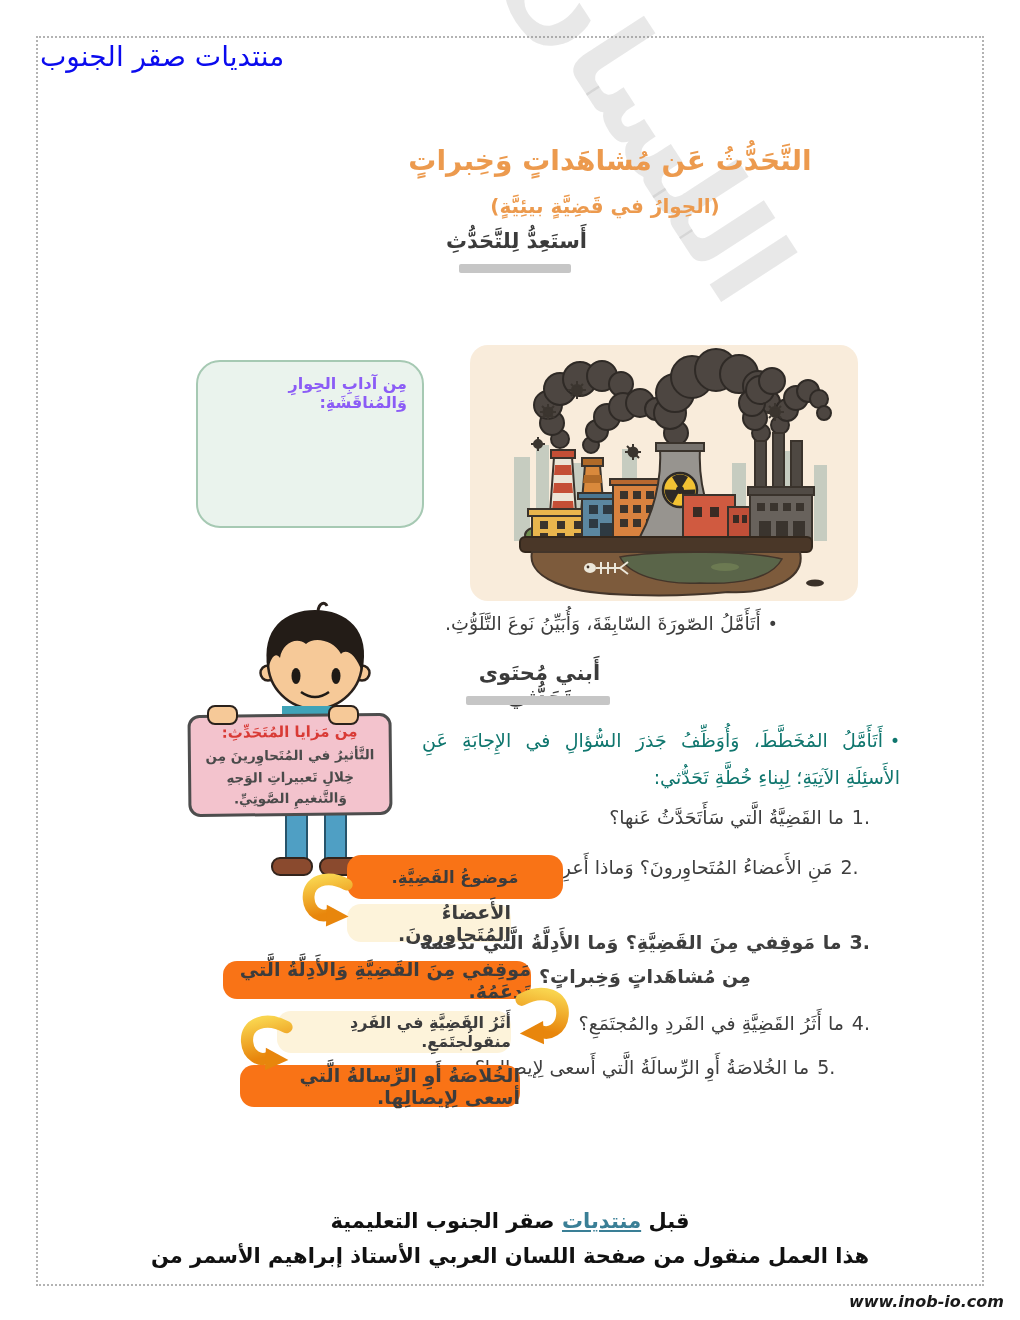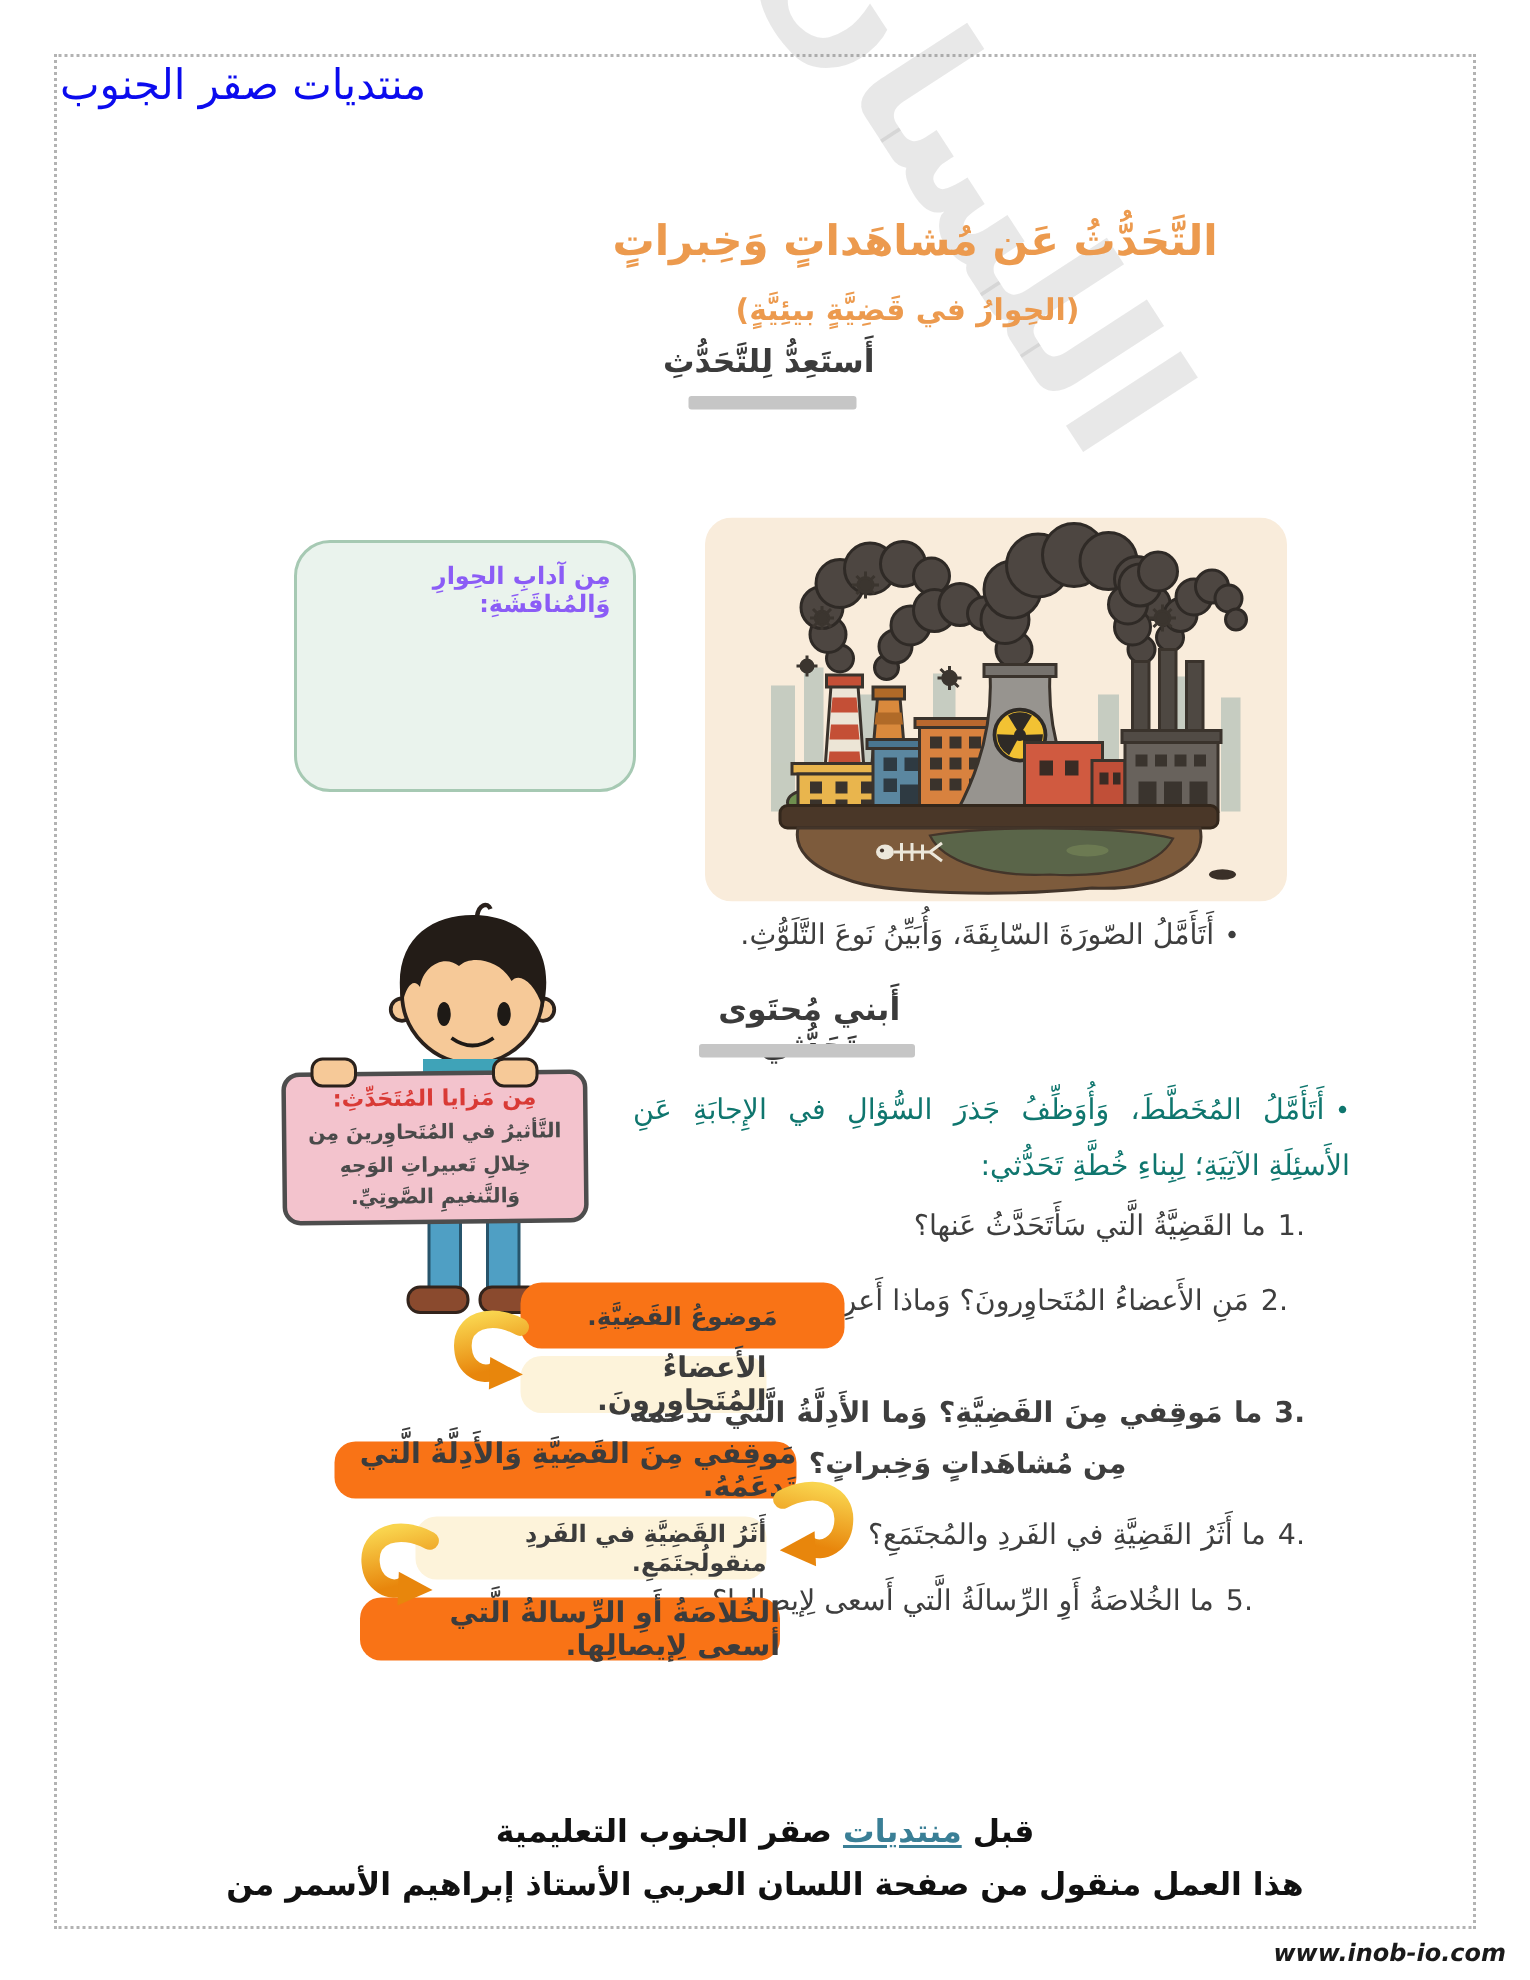--- a/index.html
+++ b/index.html
@@ -11,34 +11,34 @@
   .frame{left:36px;top:36px;width:944px;height:1246px;border:2px dotted #b3b3b3;}
   .site-name{left:40px;top:40px;font-size:28px;color:#0b0bee;direction:rtl;z-index:3;}
   .watermark{
     right:200px;top:250px;font-size:120px;font-weight:bold;white-space:nowrap;
     color:rgba(150,150,150,0.22);direction:rtl;transform:rotate(57deg);
     transform-origin:right top;z-index:1;letter-spacing:3px;pointer-events:none;
   }
   .title{left:370px;top:144px;width:480px;text-align:center;font-size:28px;font-weight:bold;color:#ec9a4e;direction:rtl;z-index:2;}
   .subtitle{left:420px;top:194px;width:370px;text-align:center;font-size:20px;font-weight:bold;color:#ec9a4e;direction:rtl;z-index:2;}
   .sec-head{font-size:21px;font-weight:bold;color:#3b3b3b;direction:rtl;text-align:center;z-index:2;}
-  .sec1{left:420px;top:229px;width:185px;}
+  .sec1{left:402px;top:229px;width:185px;text-align:right;}
   .sec2{left:462px;top:661px;width:155px;}
   .bar{background:#c6c6c6;height:9px;border-radius:2px;z-index:2;}
   .bar1{left:459px;top:264px;width:112px;}
   .bar2{left:466px;top:696px;width:144px;}
   .etiquette{
     left:196px;top:360px;width:228px;height:168px;background:#eaf3ed;
     border:2px solid #a6c9b3;border-radius:24px;padding:12px 15px;box-sizing:border-box;
     direction:rtl;z-index:2;
   }
   .etiquette .hd{color:#8b5cf6;font-weight:bold;font-size:16px;margin-bottom:9px;}
   .etiquette .bd{color:#474747;font-size:15.5px;line-height:2.1;text-align:justify;}
   .scene{left:470px;top:345px;width:388px;height:256px;z-index:0;}
-  .bullet-line{right:145px;top:612px;width:430px;direction:rtl;text-align:center;font-size:19px;color:#3e3e3e;z-index:2;}
+  .bullet-line{right:145px;top:612px;width:430px;direction:rtl;text-align:left;font-size:19px;color:#3e3e3e;z-index:2;}
   .bullet-par{
     right:120px;top:722px;width:478px;direction:rtl;text-align:justify;text-align-last:right;
     font-size:19px;line-height:1.95;color:#0f766e;z-index:2;
   }
   .bdot{font-size:17px;margin-left:7px;}
   .q{direction:rtl;font-size:19px;line-height:1.8;color:#3e3e3e;z-index:2;}
   .q .num{direction:ltr;unicode-bidi:embed;display:inline-block;margin-left:8px;}
   .q.multi{text-align:justify;text-align-last:center;}
   .q1{right:150px;top:800px;width:440px;}
   .q2{right:150px;top:850px;width:400px;}

